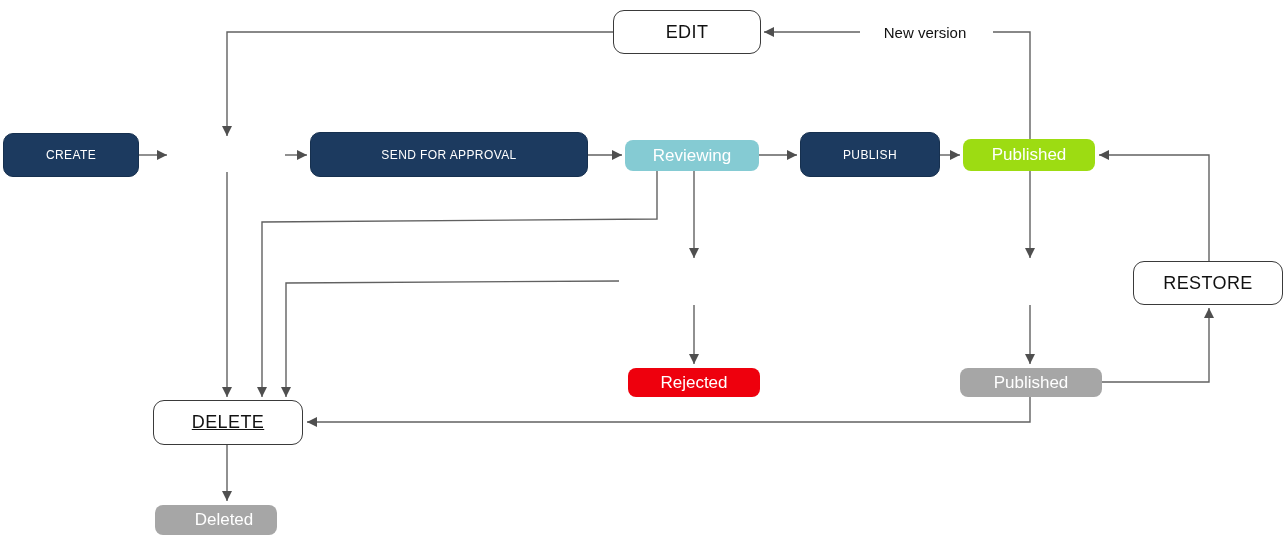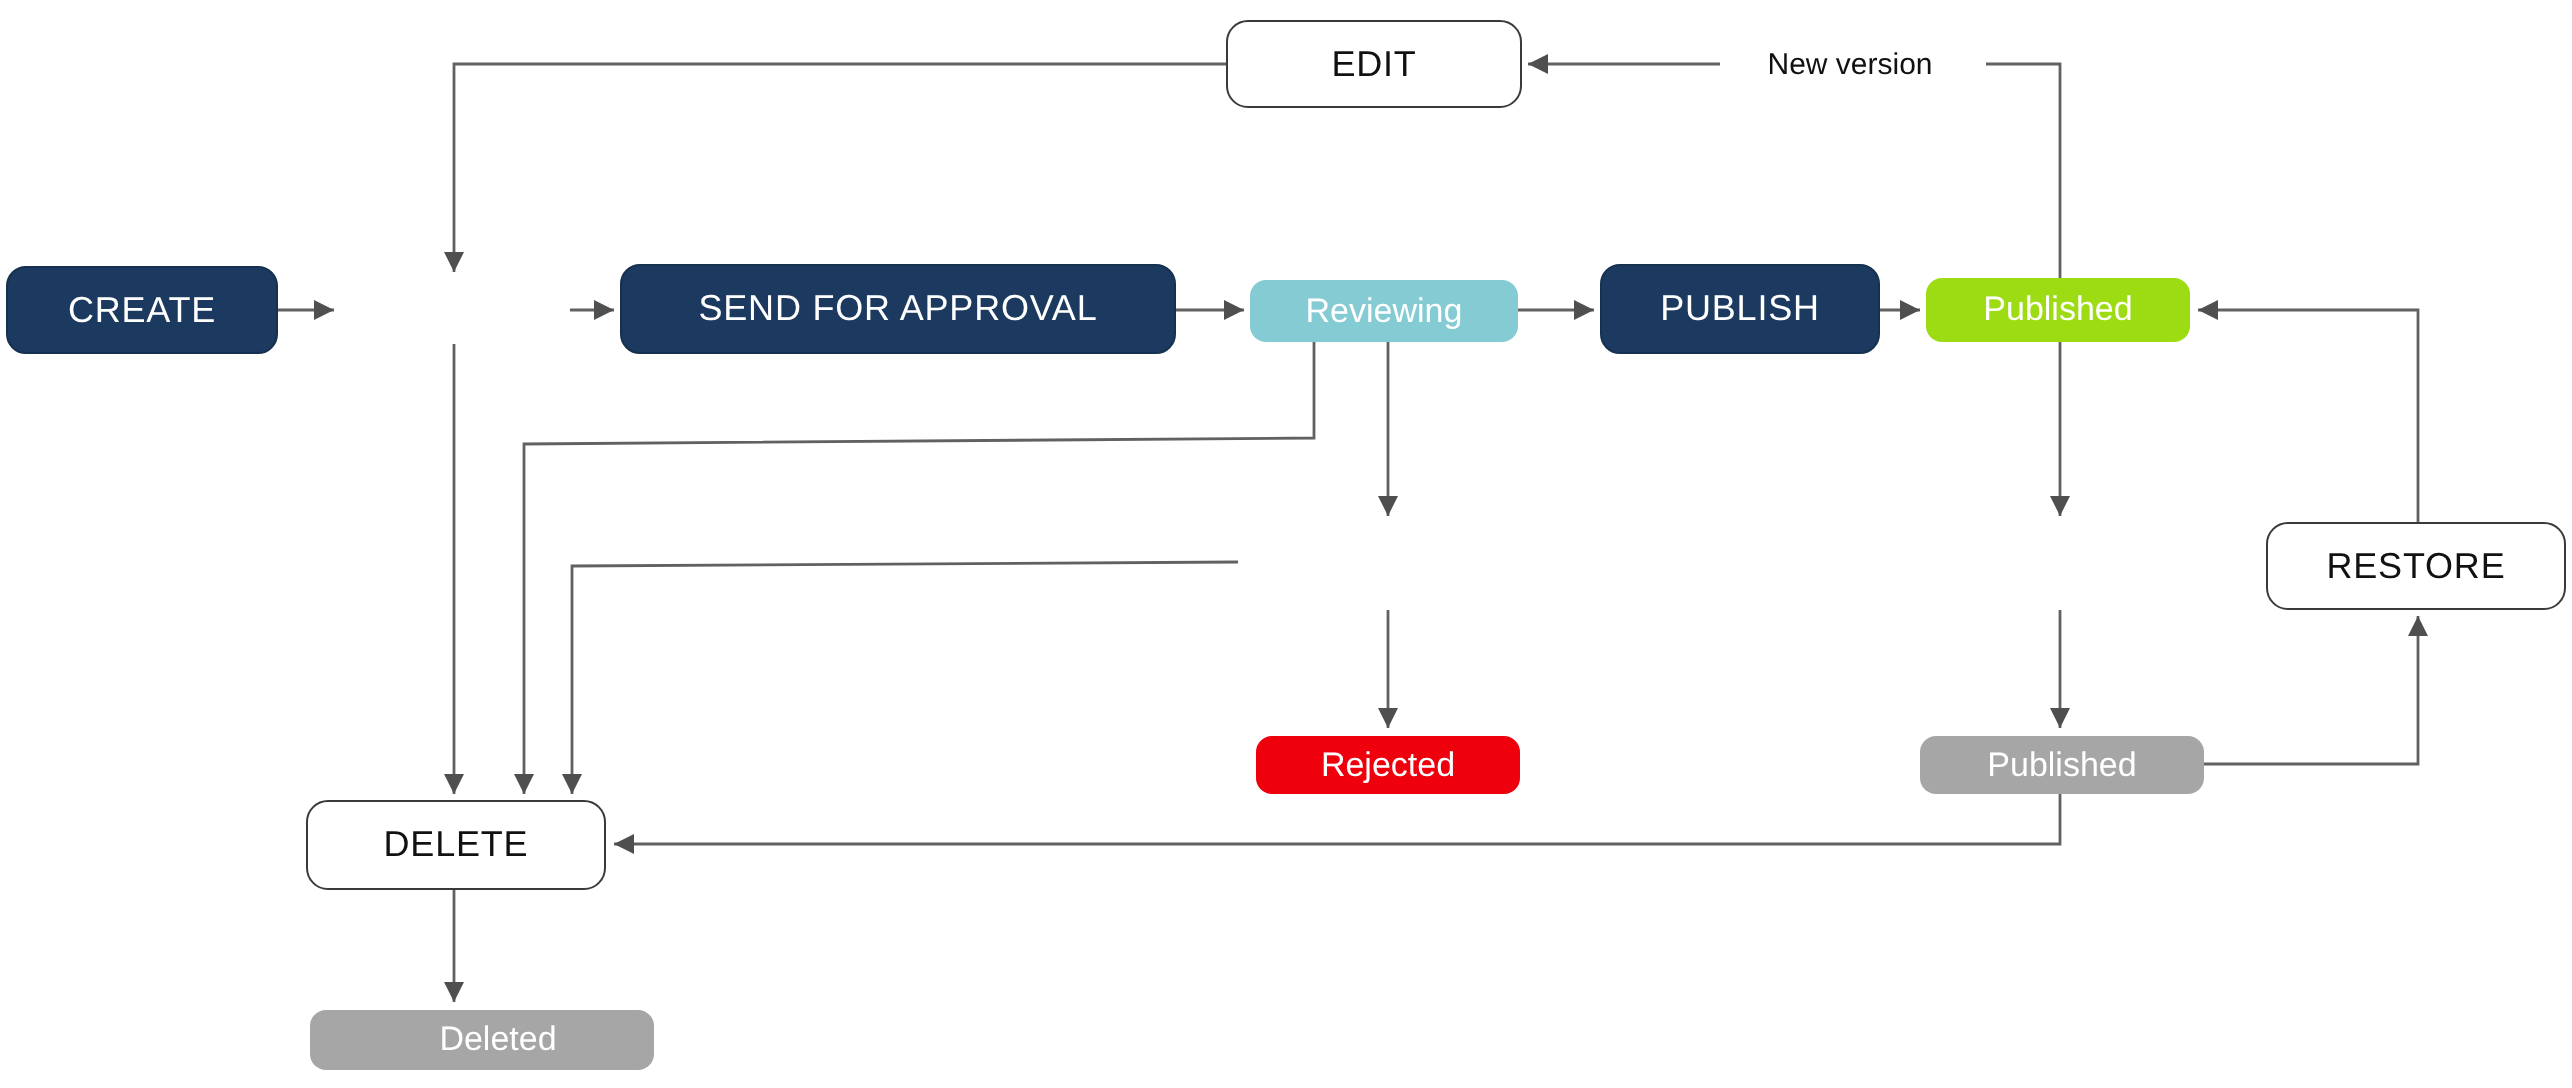--- a/index.html
+++ b/index.html
@@ -7,21 +7,21 @@
   .canvas{
     position:relative;width:1286px;height:544px;background:#ffffff;overflow:hidden;
   }
   .connector-layer{position:absolute;left:0;top:0;z-index:1;pointer-events:none;}
   .node{
     position:absolute;z-index:2;display:flex;align-items:center;justify-content:center;
     box-sizing:border-box;white-space:nowrap;
   }
   .action{ 
     background:#1c3a5f;color:#ffffff;border:1px solid #16304f;border-radius:10px;
-    font-size:18px;letter-spacing:.4px;
+    font-size:12px;letter-spacing:.4px;
   }
   .outline{ 
     background:#ffffff;color:#111111;border:1.5px solid #3a3a3a;border-radius:11px;
     font-size:18px;letter-spacing:.4px;
   }
   .state{ 
     color:#ffffff;border:none;border-radius:8px;font-size:17px;
   }
   .st-draft{background:#e6c243;}
   .st-reviewing{background:#85cbd3;}
@@ -35,22 +35,22 @@
   .n-draft     {left:170px;top:139px;width:115px;height:33px;}
   .n-sfa       {left:310px;top:132px;width:278px;height:45px;}
   .n-reviewing {left:625px;top:140px;width:134px;height:31px;}
   .n-publish   {left:800px;top:132px;width:140px;height:45px;}
   .n-published {left:963px;top:139px;width:132px;height:32px;}
   .n-reject    {left:619px;top:261px;width:149px;height:44px;}
   .n-deprecate {left:940px;top:261px;width:179px;height:44px;}
   .n-restore   {left:1133px;top:261px;width:150px;height:44px;}
   .n-rejected  {left:628px;top:368px;width:132px;height:29px;}
   .n-deprecated{left:960px;top:368px;width:142px;height:29px;}
-  .n-delete    {left:153px;top:400px;width:150px;height:45px;}
-  .n-deleted   {left:155px;top:505px;width:172px;height:30px;padding-left:16px;}
+  .n-delete    {left:153px;top:400px;width:150px;height:45px;text-decoration:underline;}
+  .n-deleted   {left:155px;top:505px;width:122px;height:30px;padding-left:16px;}
 
   .edge-label{
     position:absolute;z-index:2;left:863px;top:23px;width:124px;height:19px;
     display:flex;align-items:center;justify-content:center;
     font-size:15px;color:#111111;background:#ffffff;
   }
 </style>
 </head>
 <body>
 

